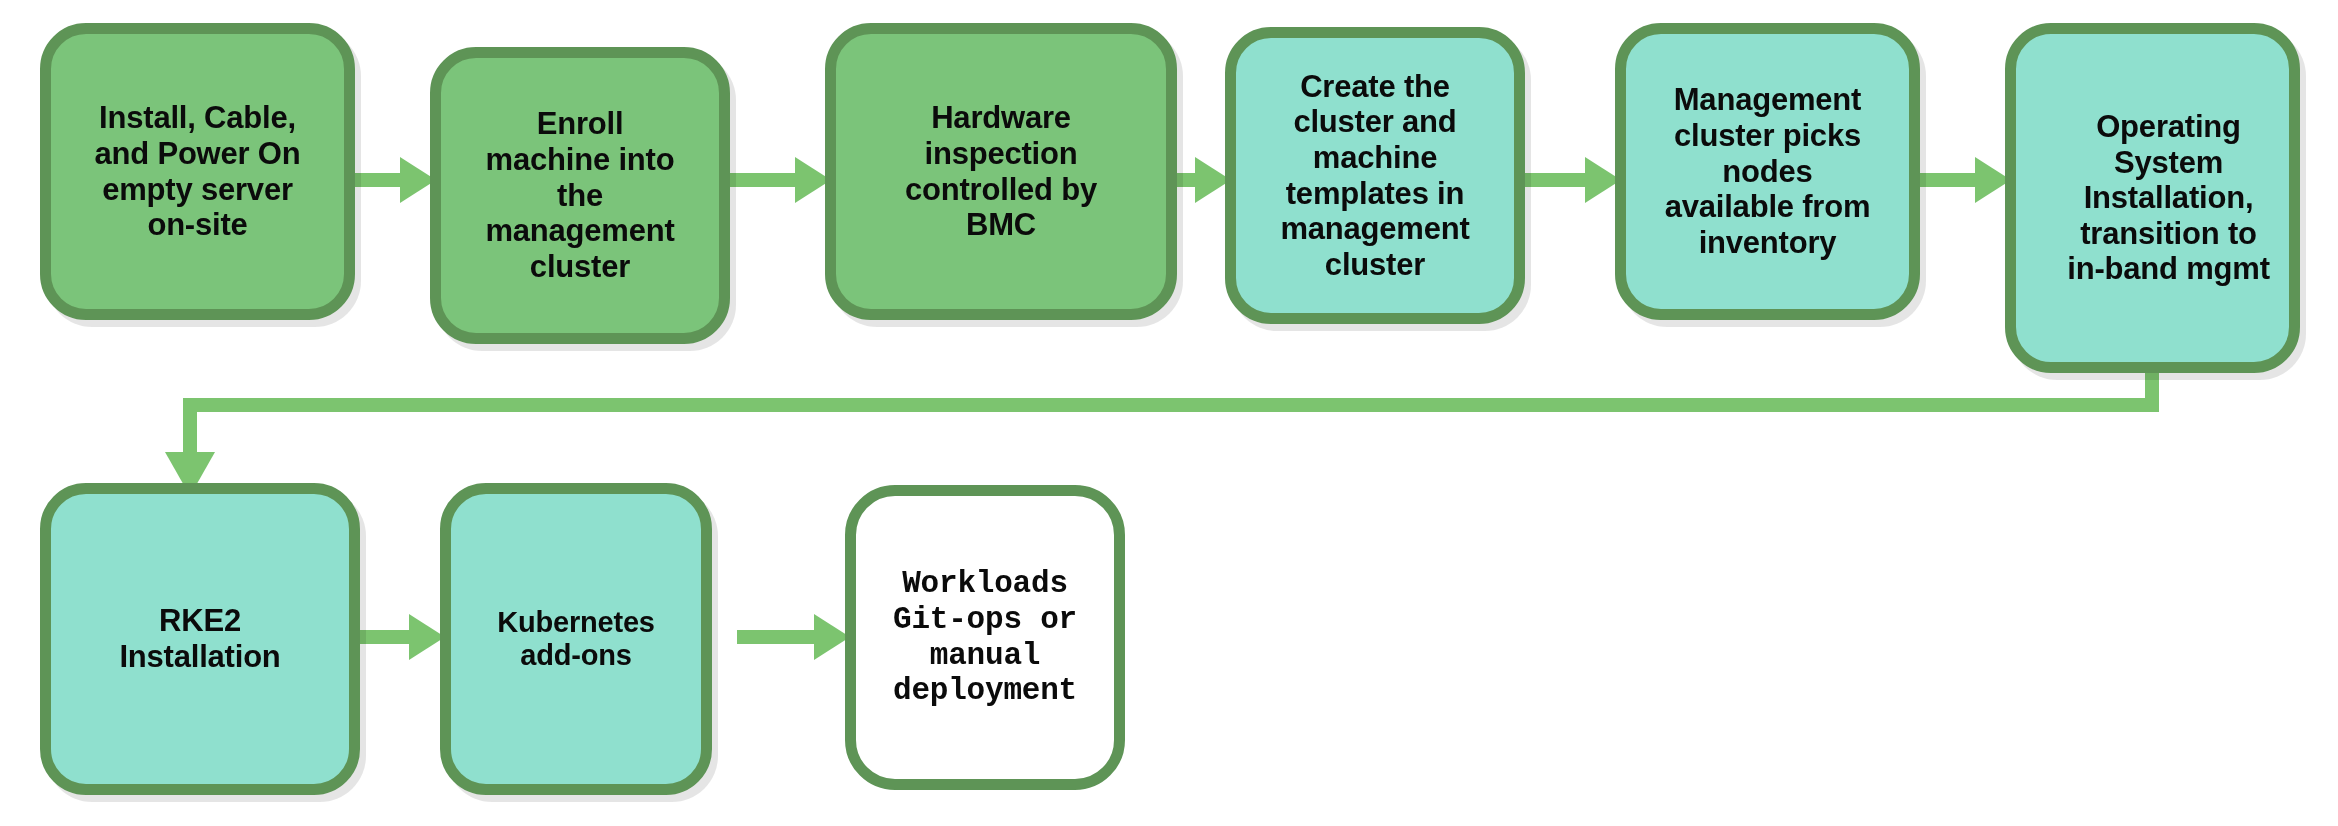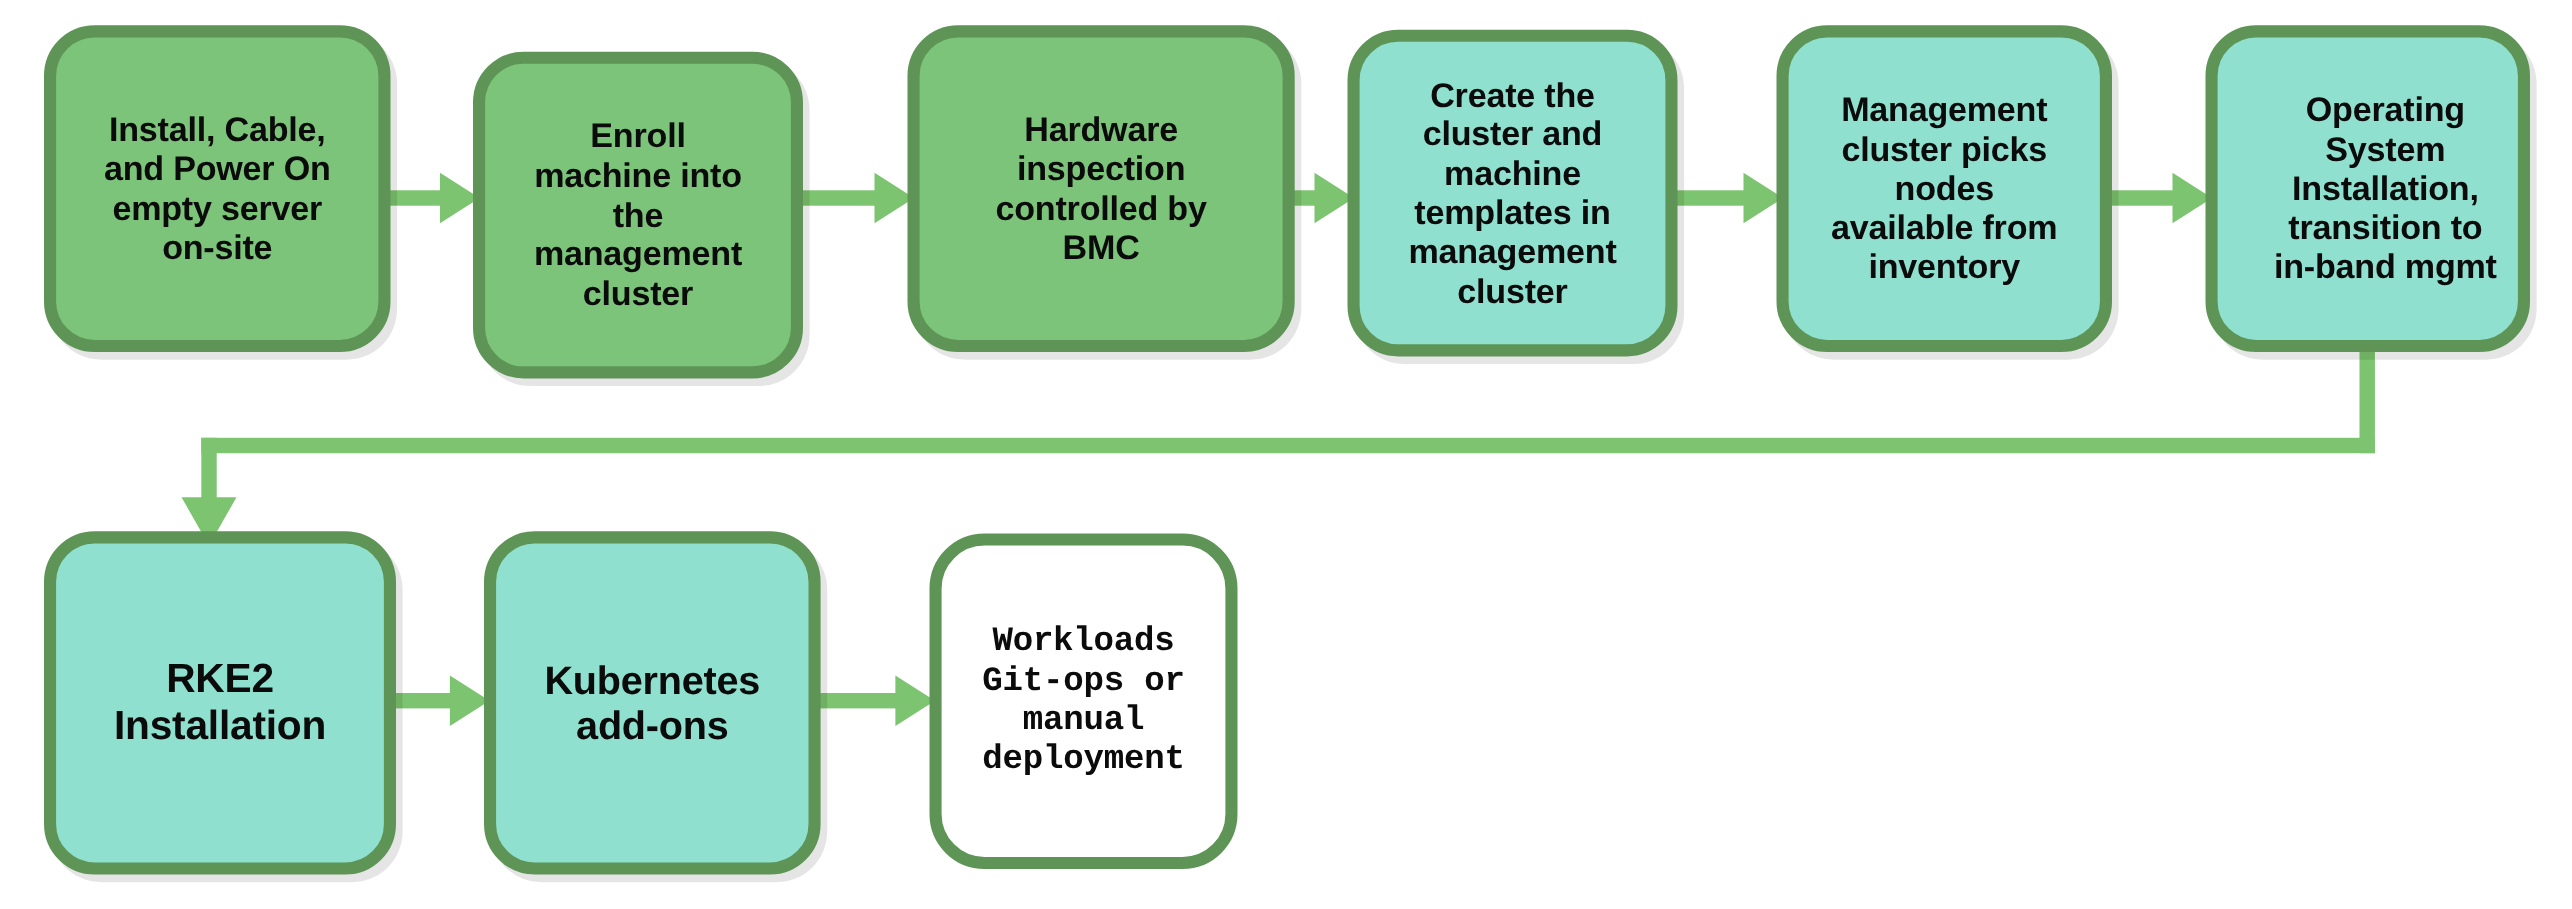--- a/index.html
+++ b/index.html
@@ -152,44 +152,44 @@
 nodes
 available from
 inventory</span>
   </div>
 
   <div class="arrow-h" style="left:1917px; top:157px; width:94px;">
     <div class="shaft" style="width:64px;"></div>
     <div class="head"></div>
   </div>
 
-  <div class="node fill-teal shadowed" style="left:2005px; top:23px; width:295px; height:297px; font-size:31px;padding-left:32px;">
+  <div class="node fill-teal shadowed" style="left:2005px; top:23px; width:295px; height:350px; font-size:31px;padding-left:32px;">
     <span class="node-label">Operating
 System
 Installation,
 transition to
 in-band mgmt</span>
   </div>
 
   <div class="elbow-seg" style="left:2145px; top:318px; width:14px; height:94px;"></div>
   <div class="elbow-seg" style="left:183px; top:398px; width:1976px; height:14px;"></div>
   <div class="elbow-seg" style="left:183px; top:398px; width:14px; height:60px;"></div>
   <div class="elbow-head" style="left:165px; top:452px;"></div>
 
-  <div class="node fill-teal shadowed" style="left:40px; top:483px; width:320px; height:312px; font-size:37px;">
+  <div class="node fill-teal shadowed" style="left:40px; top:483px; width:320px; height:312px; font-size:31px;">
     <span class="node-label">RKE2
 Installation</span>
   </div>
 
   <div class="arrow-h" style="left:355px; top:614px; width:90px;">
     <div class="shaft" style="width:60px;"></div>
     <div class="head"></div>
   </div>
 
-  <div class="node fill-teal shadowed" style="left:440px; top:483px; width:306px; height:312px; font-size:36px;justify-content:center;">
+  <div class="node fill-teal shadowed" style="left:440px; top:483px; width:272px; height:312px; font-size:29px;justify-content:center;">
     <span class="node-label">Kubernetes
 add-ons</span>
   </div>
 
   <div class="arrow-h" style="left:737px; top:614px; width:113px;">
     <div class="shaft" style="width:83px;"></div>
     <div class="head"></div>
   </div>
 
   <div class="node fill-white" style="left:845px; top:485px; width:280px; height:305px; font-size:31px; border-radius:50px;">

